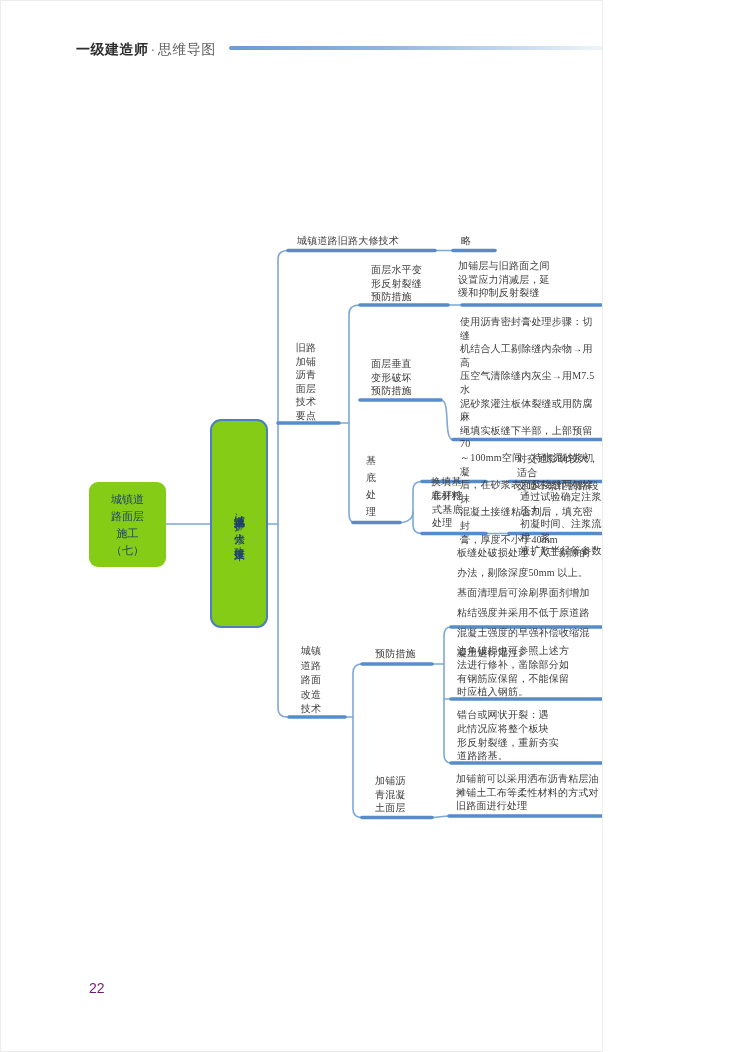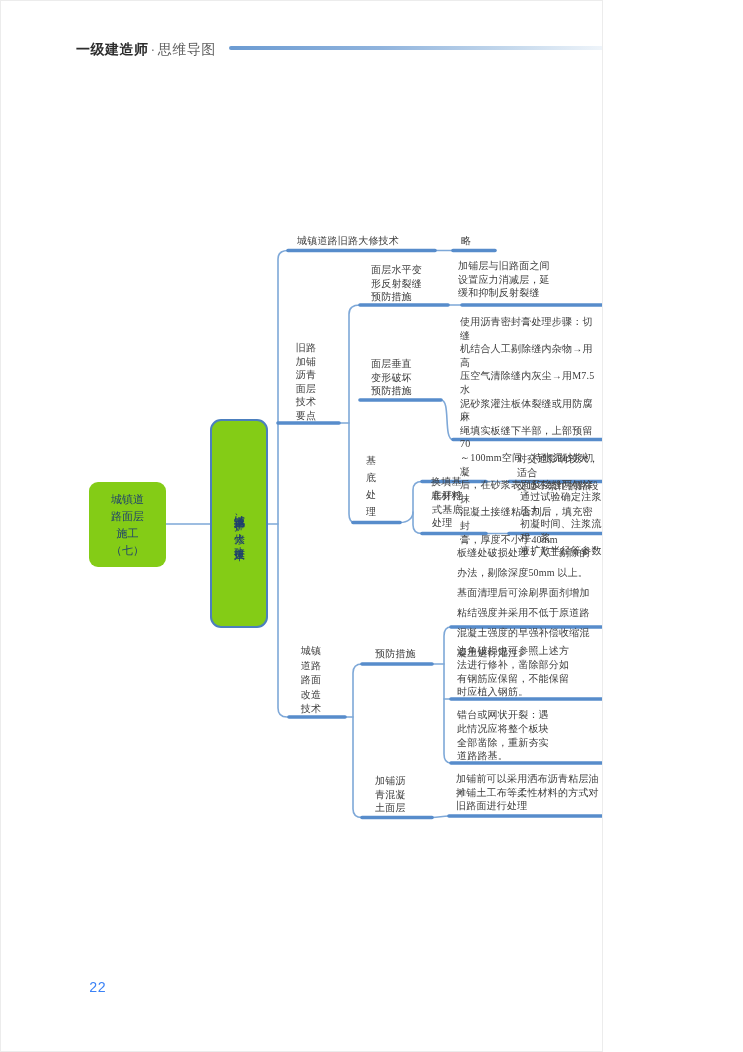--- a/index.html
+++ b/index.html
@@ -24,21 +24,21 @@
   .node{
     position:absolute;background:#84cc16;color:#1f3f6e;border-radius:9px;
     display:flex;align-items:center;justify-content:center;text-align:center;
     font-size:11px;line-height:17px;white-space:pre-line;
   }
   .node.bordered{border:2px solid #4c7fbe;border-radius:11px;box-sizing:border-box;}
   .vtext{writing-mode:vertical-rl;letter-spacing:1px;line-height:1;}
   svg.lines{position:absolute;left:0;top:0;z-index:0;}
   .label,.node,.header,.header-rule,.footer{z-index:1;}
   
-  .footer{position:absolute;left:88px;top:979px;font-family:Liberation Mono, monospace;font-size:14px;color:#3b82f6;}
+  .footer{position:absolute;left:88px;top:979px;font-family:Liberation Sans, sans-serif;font-size:14px;color:#701a75;}
 </style>
 </head>
 <body>
 
 <div class="page">
 
   <div class="header">
     <span class="brand">一级建造师</span><span class="sep">·</span><span class="sub">思维导图</span>
   </div>
   <div class="header-rule"></div>
@@ -162,21 +162,21 @@
 基面清理后可涂刷界面剂增加
 粘结强度并采用不低于原道路
 混凝土强度的早强补偿收缩混
 凝土进行灌注。</div>
   <div class="label" style="left:456px;top:643px;line-height:13.8px;">边角破损也可参照上述方
 法进行修补，凿除部分如
 有钢筋应保留，不能保留
 时应植入钢筋。</div>
   <div class="label" style="left:456px;top:707px;line-height:13.8px;">错台或网状开裂：遇
 此情况应将整个板块
-全部凿除，重新夯实
+形反射裂缝，重新夯实
 道路路基。</div>
 
   <div class="label" style="left:374px;top:773px;">加铺沥
 青混凝
 土面层</div>
   <div class="label" style="left:455px;top:771px;">加铺前可以采用洒布沥青粘层油
 摊铺土工布等柔性材料的方式对
 旧路面进行处理</div>
 
   <div class="footer">22</div>

